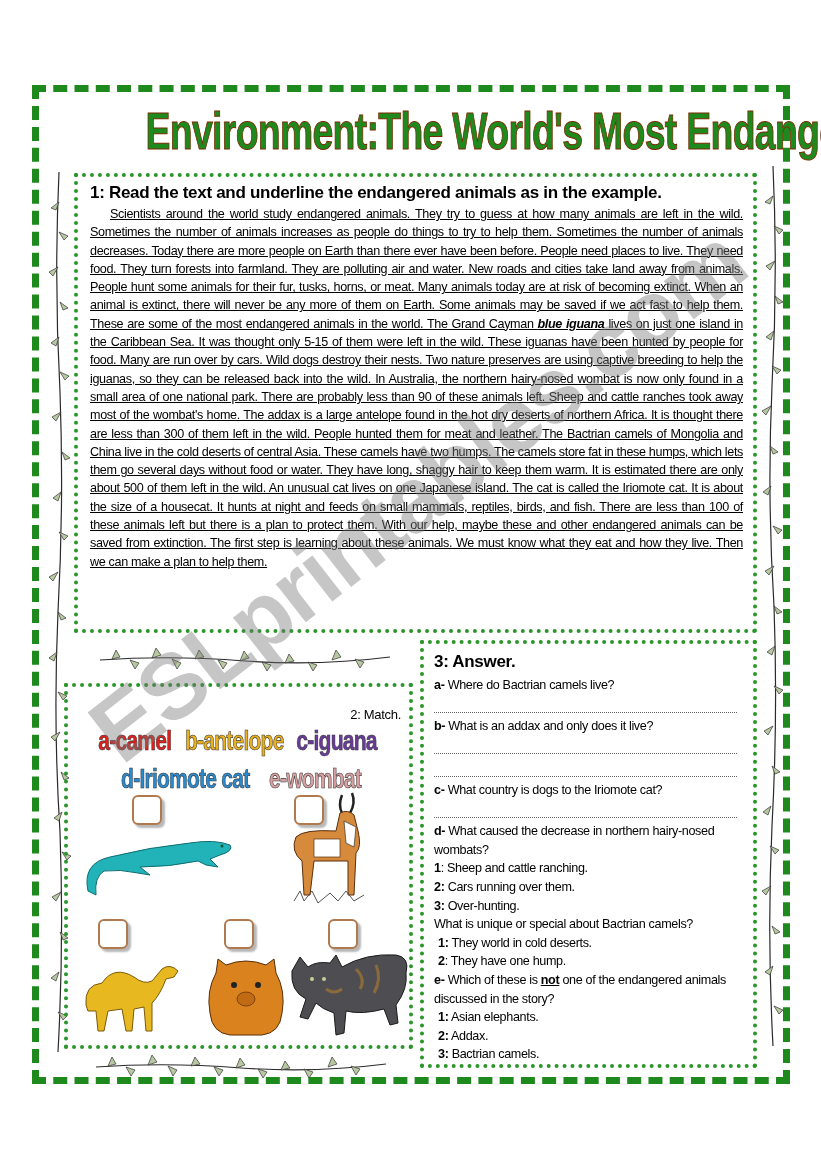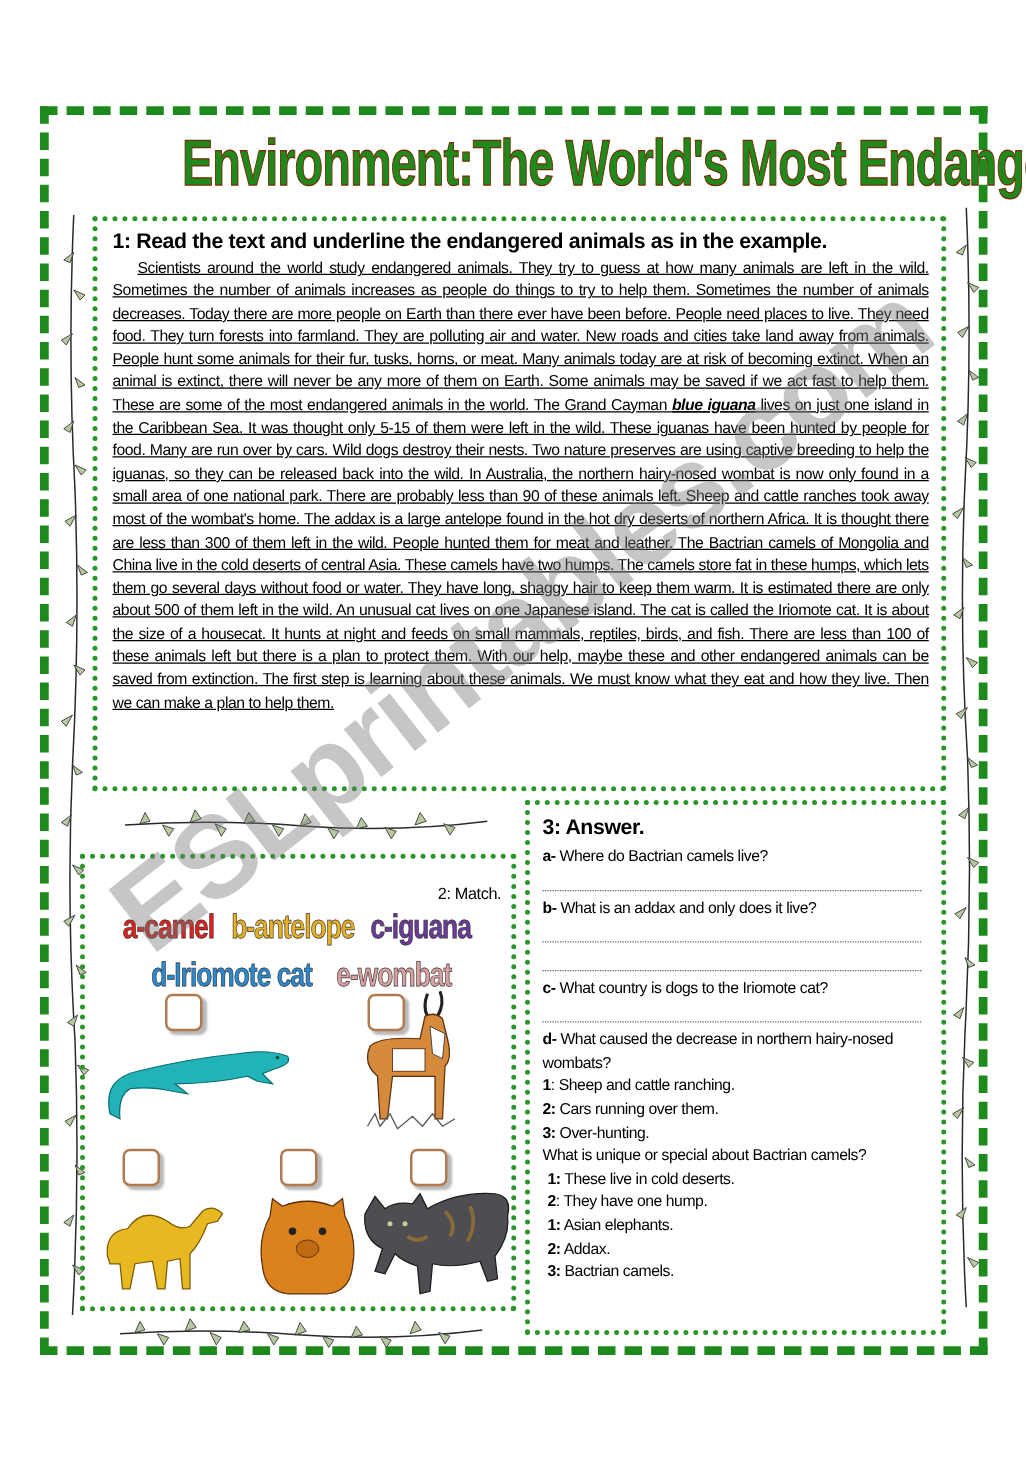--- a/index.html
+++ b/index.html
@@ -220,21 +220,22 @@
 
   <div class="q-line"><b>c-</b><span> What country is dogs to the Iriomote cat?</span></div>
   <div class="dots"></div>
 
   <div class="q-line"><b>d-</b><span> What caused the decrease in northern hairy-nosed wombats?</span></div>
   <div class="q-line"><b>1</b><span>: </span><span>Sheep and cattle ranching.</span></div>
   <div class="q-line"><b>2:</b><span> </span><span>Cars running over them.</span></div>
   <div class="q-line"><b>3:</b><span> </span><span>Over-hunting.</span></div>
 
   <div class="q-line">What is unique or special about Bactrian camels?</div>
-  <div class="q-line indent"><b>1:</b><span> These live in cold deserts.</span></div>
+  <div class="q-line indent"><b>1:</b><span> They world in cold deserts.</span></div>
   <div class="q-line indent"><b>2</b><span>: They have one hump.</span></div>
 
+  <div class="q-line"><b>e-</b><span> Which of these is </span><b style="text-decoration:underline">not</b><span> one of the endangered animals discussed in the story?</span></div>
   <div class="q-line indent"><b>1:</b><span> Asian elephants.</span></div>
   <div class="q-line indent"><b>2:</b><span> Addax.</span></div>
   <div class="q-line indent"><b>3:</b><span> Bactrian camels.</span></div>
 </div>
 
 <div class="watermark">ESLprintables.com</div>
 
 </body></html>

